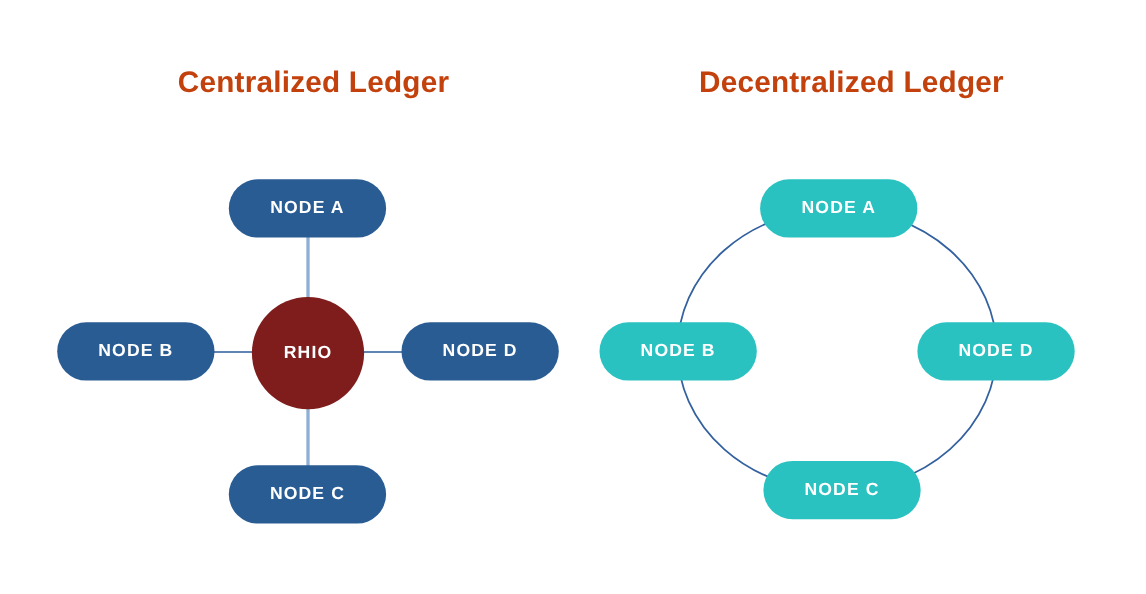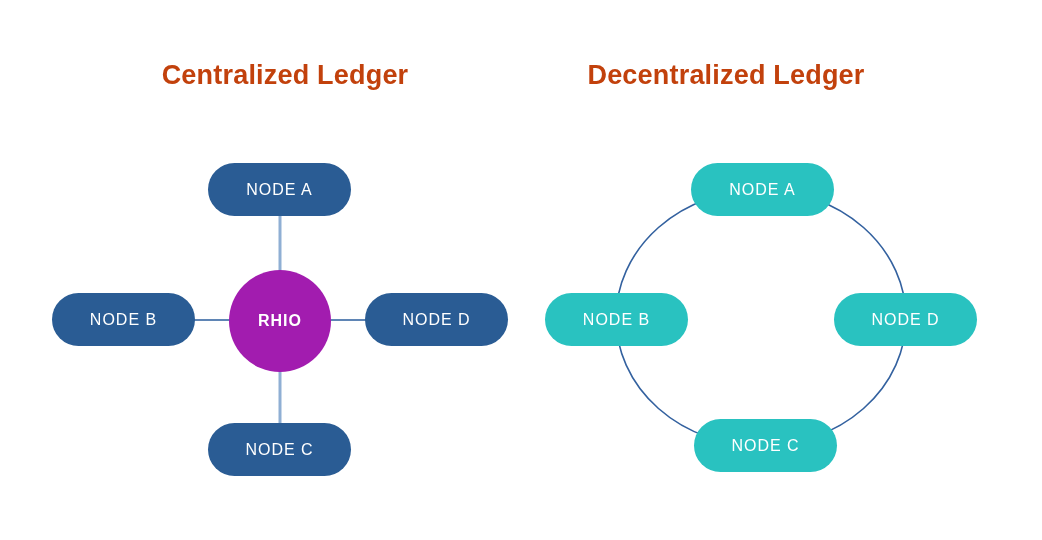--- a/index.html
+++ b/index.html
@@ -19,53 +19,54 @@
     position: absolute;
     top: 60px;
     margin: 0;
     font-size: 27px;
     font-weight: 700;
     color: #c2410c;
     text-align: center;
     letter-spacing: 0.2px;
   }
   .title-centralized { left: 135px; width: 300px; }
-  .title-decentralized { left: 576px; width: 300px; }
+  .title-decentralized { left: 624px; width: 300px; }
 
   .connector-layer {
     position: absolute;
     left: 0;
     top: 0;
     width: 1042px;
     height: 540px;
   }
 
   .pill {
     position: absolute;
     width: 143px;
     height: 53px;
     border-radius: 27px;
     display: flex;
     align-items: center;
     justify-content: center;
     color: #ffffff;
     font-size: 16px;
     letter-spacing: 1px;
+    font-weight: bold;
   }
   .pill-dark { background: #2a5c94; }
   .pill-teal { background: #29c2c0; }
 
   .hub-circle {
     position: absolute;
     left: 229px;
     top: 270px;
     width: 102px;
     height: 102px;
     border-radius: 50%;
-    background: #a21caf;
+    background: #7f1d1d;
     display: flex;
     align-items: center;
     justify-content: center;
     color: #ffffff;
     font-size: 16px;
     font-weight: 700;
     letter-spacing: 1px;
   }
 
   

